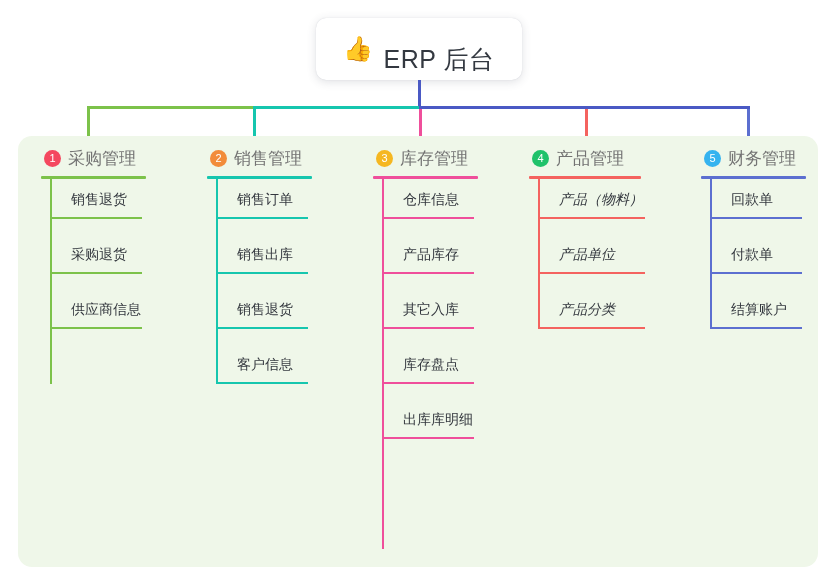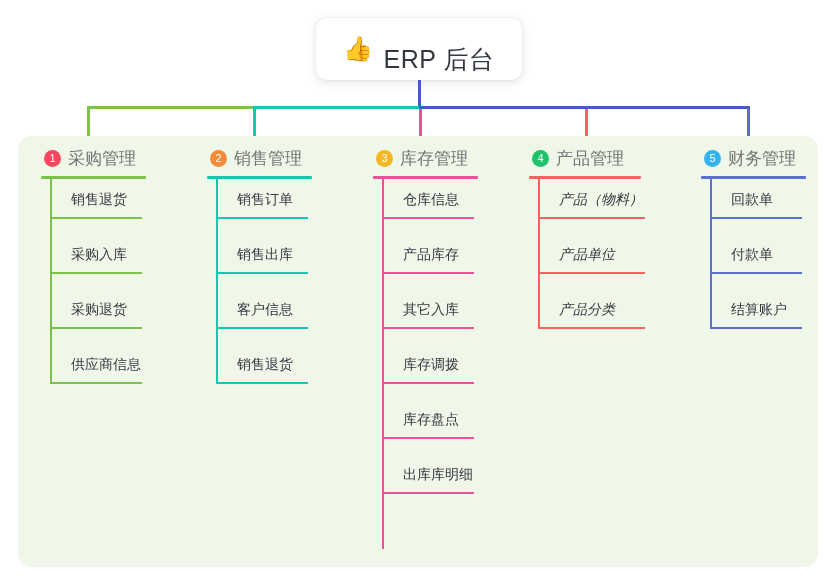--- a/index.html
+++ b/index.html
@@ -85,24 +85,20 @@
           <span class="col-title">采购管理</span>
         </div>
         <div class="col-rule" style="width: 105px; background: rgb(124, 194, 74);"></div>
         <div class="items" style="height: 220px;">
           <div class="spine" style="height: 205px; background: rgb(124, 194, 74);"></div>
           <div class="item">
             <span class="item-label">销售退货</span>
             <div class="item-rule" style="width: 92px; background: rgb(124, 194, 74);"></div>
           </div>
           <div class="item">
-            <span class="item-label">采购入库</span>
-            <div class="item-rule" style="width: 92px; background: rgb(124, 194, 74);"></div>
-          </div>
-          <div class="item">
             <span class="item-label">采购退货</span>
             <div class="item-rule" style="width: 92px; background: rgb(124, 194, 74);"></div>
           </div>
           <div class="item">
             <span class="item-label">供应商信息</span>
             <div class="item-rule" style="width: 92px; background: rgb(124, 194, 74);"></div>
           </div>
         </div>
       </div>
       <div class="col" style="left: 207px; width: 105px;">
@@ -115,25 +111,25 @@
           <div class="spine" style="height: 205px; background: rgb(22, 198, 174);"></div>
           <div class="item">
             <span class="item-label">销售订单</span>
             <div class="item-rule" style="width: 92px; background: rgb(22, 198, 174);"></div>
           </div>
           <div class="item">
             <span class="item-label">销售出库</span>
             <div class="item-rule" style="width: 92px; background: rgb(22, 198, 174);"></div>
           </div>
           <div class="item">
+            <span class="item-label">销售退货</span>
+            <div class="item-rule" style="width: 92px; background: rgb(22, 198, 174);"></div>
+          </div>
+          <div class="item">
             <span class="item-label">客户信息</span>
-            <div class="item-rule" style="width: 92px; background: rgb(22, 198, 174);"></div>
-          </div>
-          <div class="item">
-            <span class="item-label">销售退货</span>
             <div class="item-rule" style="width: 92px; background: rgb(22, 198, 174);"></div>
           </div>
         </div>
       </div>
       <div class="col" style="left: 373px; width: 105px;">
         <div class="col-head">
           <span class="badge" style="background: rgb(245, 183, 33);">3</span>
           <span class="col-title">库存管理</span>
         </div>
         <div class="col-rule" style="width: 105px; background: rgb(239, 79, 155);"></div>
@@ -145,24 +141,20 @@
           </div>
           <div class="item">
             <span class="item-label">产品库存</span>
             <div class="item-rule" style="width: 92px; background: rgb(239, 79, 155);"></div>
           </div>
           <div class="item">
             <span class="item-label">其它入库</span>
             <div class="item-rule" style="width: 92px; background: rgb(239, 79, 155);"></div>
           </div>
           <div class="item">
-            <span class="item-label">库存调拨</span>
-            <div class="item-rule" style="width: 92px; background: rgb(239, 79, 155);"></div>
-          </div>
-          <div class="item">
             <span class="item-label">库存盘点</span>
             <div class="item-rule" style="width: 92px; background: rgb(239, 79, 155);"></div>
           </div>
           <div class="item">
             <span class="item-label">出库库明细</span>
             <div class="item-rule" style="width: 92px; background: rgb(239, 79, 155);"></div>
           </div>
         </div>
       </div>
       <div class="col" style="left: 529px; width: 112px;">

